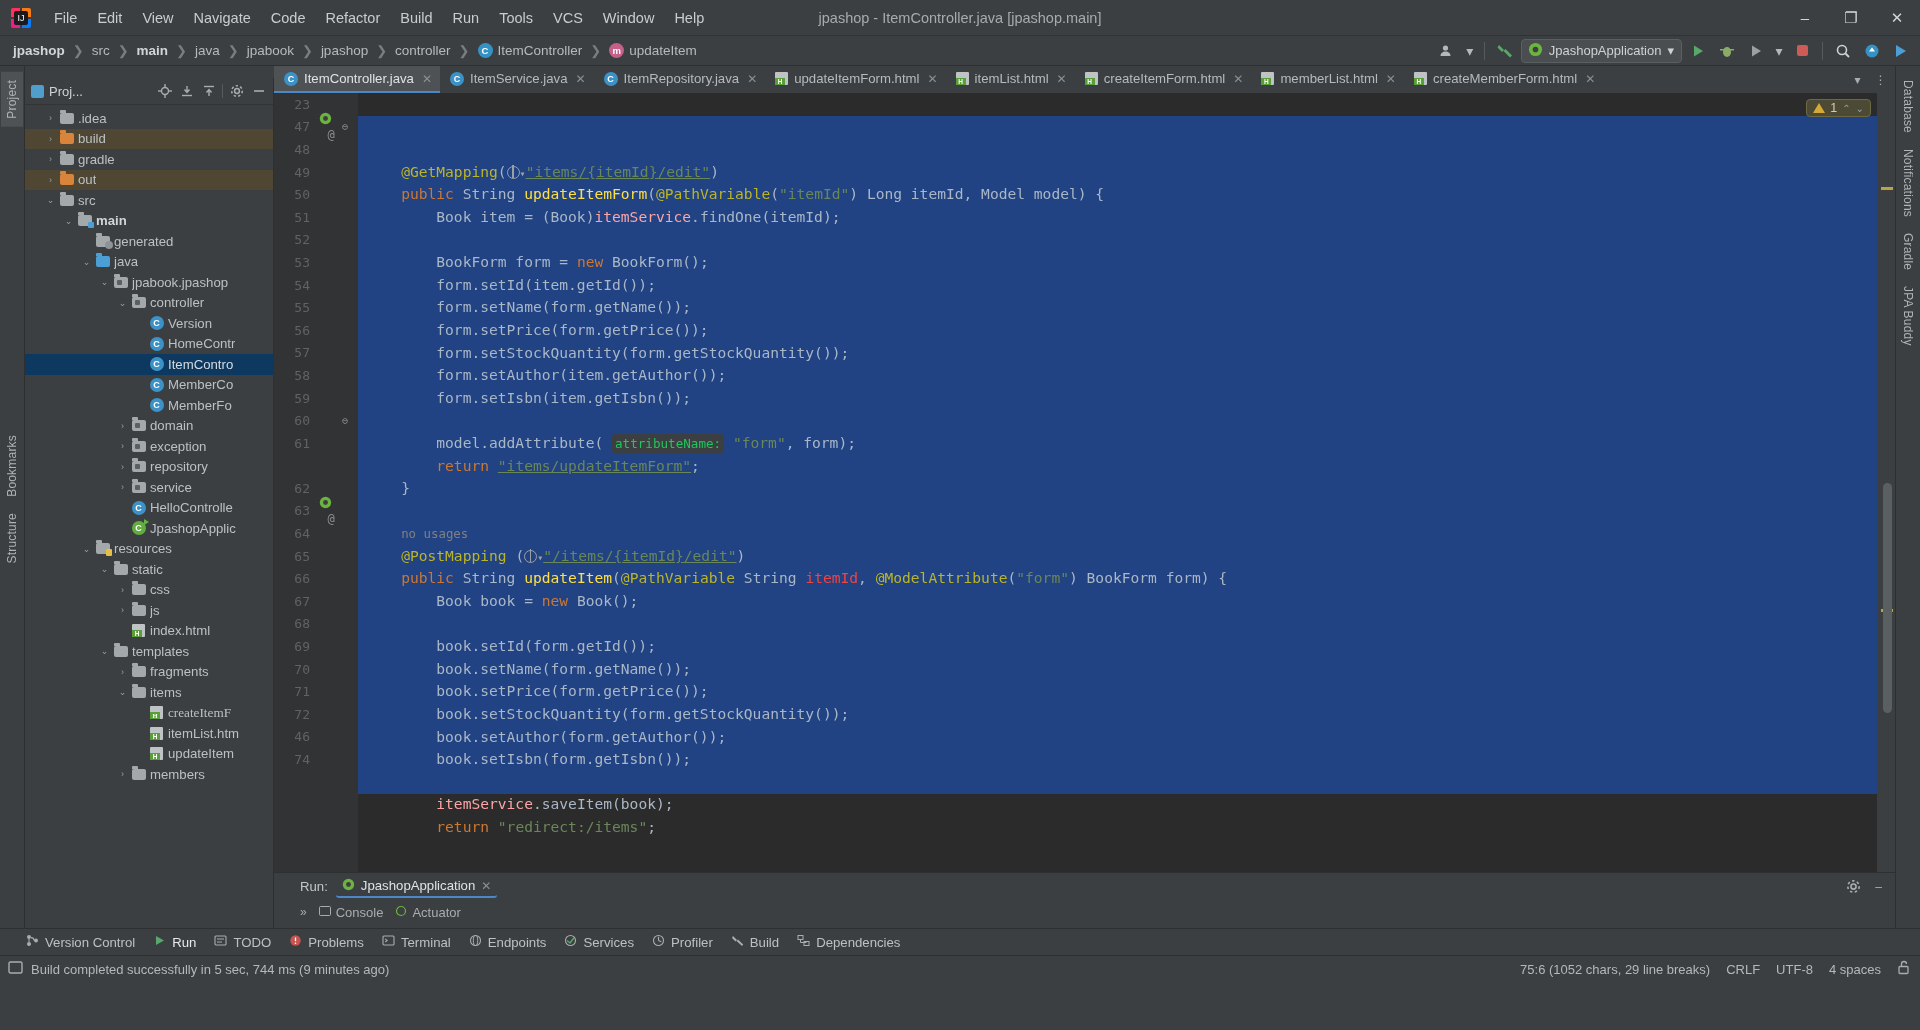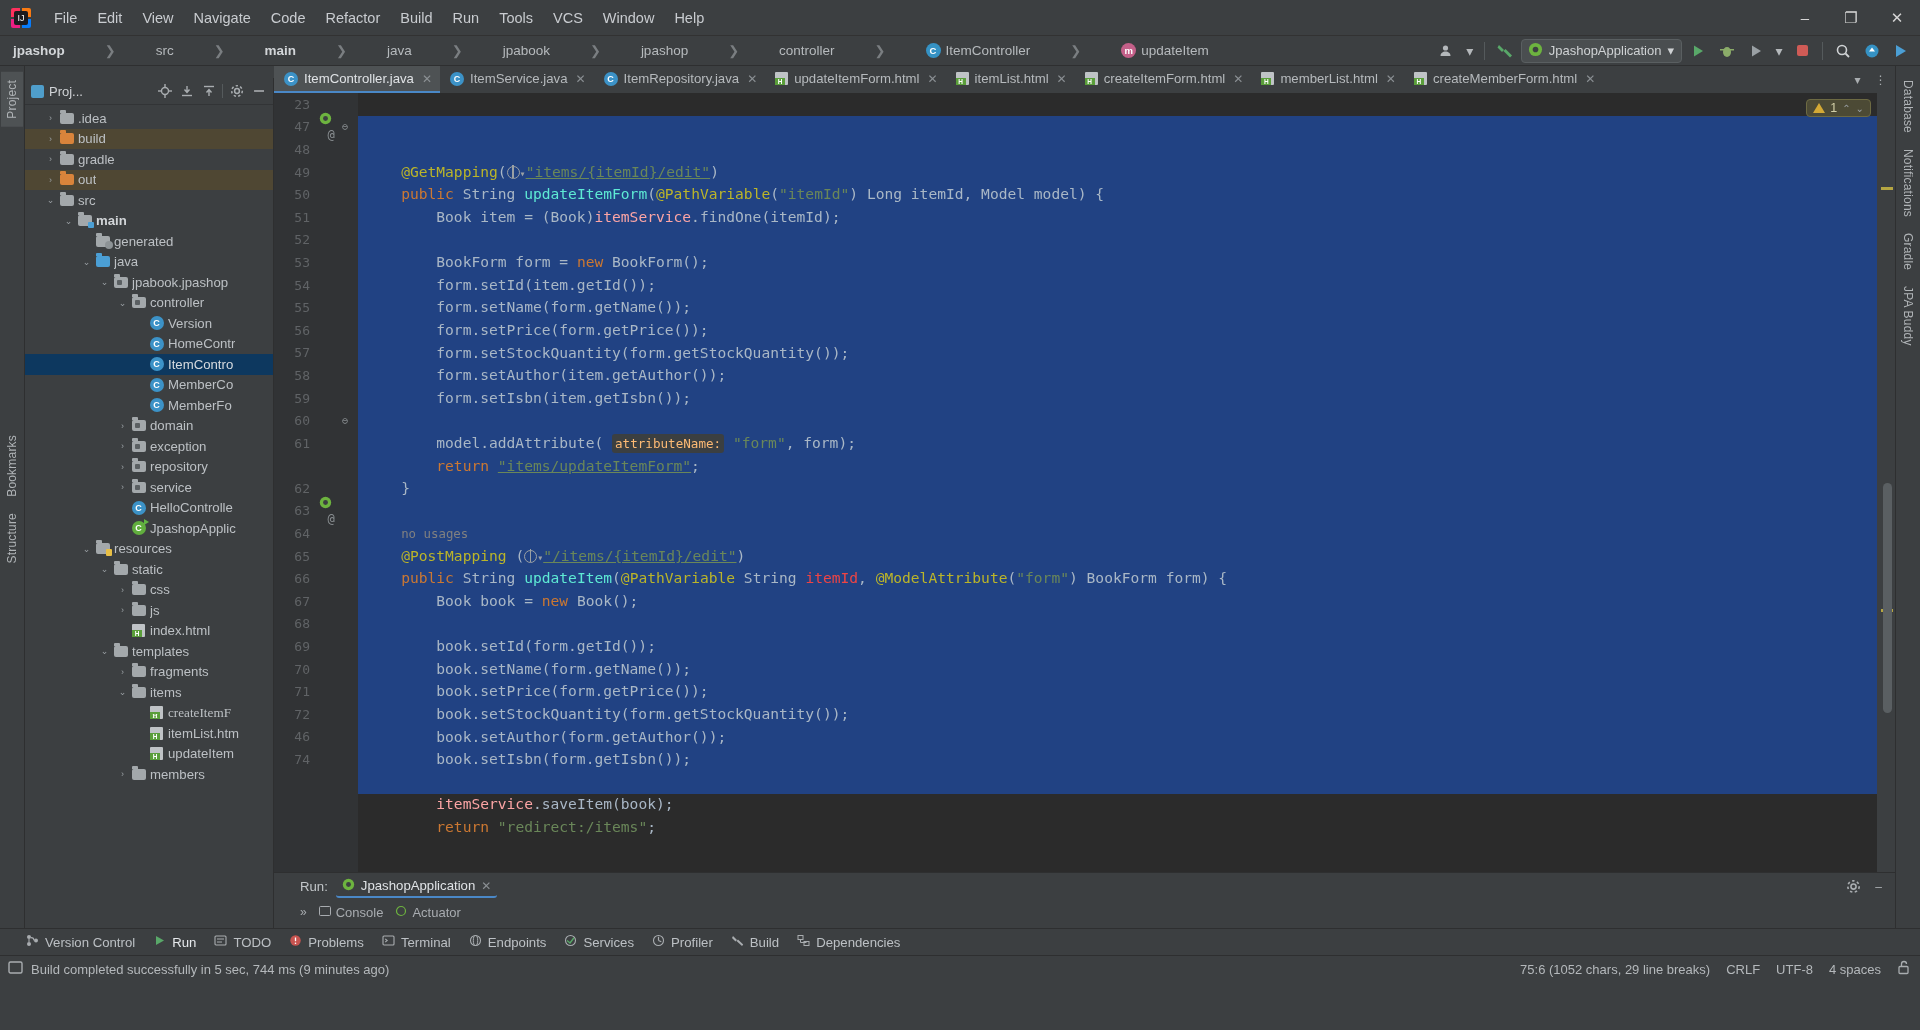--- a/index.html
+++ b/index.html
@@ -124,24 +124,24 @@
     font-size:14.6px; line-height:22.6px; white-space:pre; overflow:hidden;
     background:#2b2b2b; color:#a9b7c6; padding-left:8px;
   }
   .selband { position:absolute; left:0; top:22.6px; width:100%; height:678px; background:#214283; }
   .codelines { position:relative; z-index:2; }
   .kw { color:#cc7832; }
   .str { color:#6a8759; }
   .strlink { color:#6a8759; text-decoration:underline; }
   .ann { color:#bbb529; }
   .fld { color:#fca5a5; }
-  .mth { color:#5eead4; }
+  .mth { color:#fde047; }
   .param { color:#ef4444; }
   .usg { color:#808080; font-size:12.4px; }
-  .hint { background:#3b3f41; color:#fdba74; border-radius:3px; padding:2px 3px; font-size:12.6px;}
+  .hint { background:#3b3f41; color:#22c55e; border-radius:3px; padding:2px 3px; font-size:12.6px;}
   .globe { display:inline-block; width:13px;height:13px;border-radius:50%;border:1.5px solid #9aa0a4;
            vertical-align:-2px; position:relative;}
   .globe:after{content:"";position:absolute;left:4.5px;top:-1.5px;width:1.5px;height:13px;background:#9aa0a4;}
   .chev { color:#9aa0a4; font-size:10px; }
 
   
   .markers { width:18px; flex:0 0 18px; background:#3c3f41; position:relative; }
   .mark-y { position:absolute; right:2px; width:12px; height:3px; background:#b5a642; }
   .scroll-thumb { position:absolute; right:3px; width:9px; background:#5a5f62; border-radius:5px; }
 
@@ -190,29 +190,30 @@
         <div class="menu-item">Navigate</div>
         <div class="menu-item">Code</div>
         <div class="menu-item">Refactor</div>
         <div class="menu-item">Build</div>
         <div class="menu-item">Run</div>
         <div class="menu-item">Tools</div>
         <div class="menu-item">VCS</div>
         <div class="menu-item">Window</div>
         <div class="menu-item">Help</div>
       </div>
+    <div class="win-title">jpashop - ItemController.java [jpashop.main]</div>
     <div class="win-ctrls">
       <div class="win-btn">–</div>
       <div class="win-btn">❐</div>
       <div class="win-btn close">✕</div>
     </div>
   </div>
 
   <div class="navbar">
-    <div id="breadcrumb" style="display:flex;align-items:center;gap:32px;">
+    <div id="breadcrumb" style="display:flex;align-items:center;">
         <div class="crumb bold">
           <span>jpashop</span>
         </div>
         <span class="crumb-sep">❯</span>
         <div class="crumb">
           <span>src</span>
         </div>
         <span class="crumb-sep">❯</span>
         <div class="crumb bold">
           <span>main</span>

